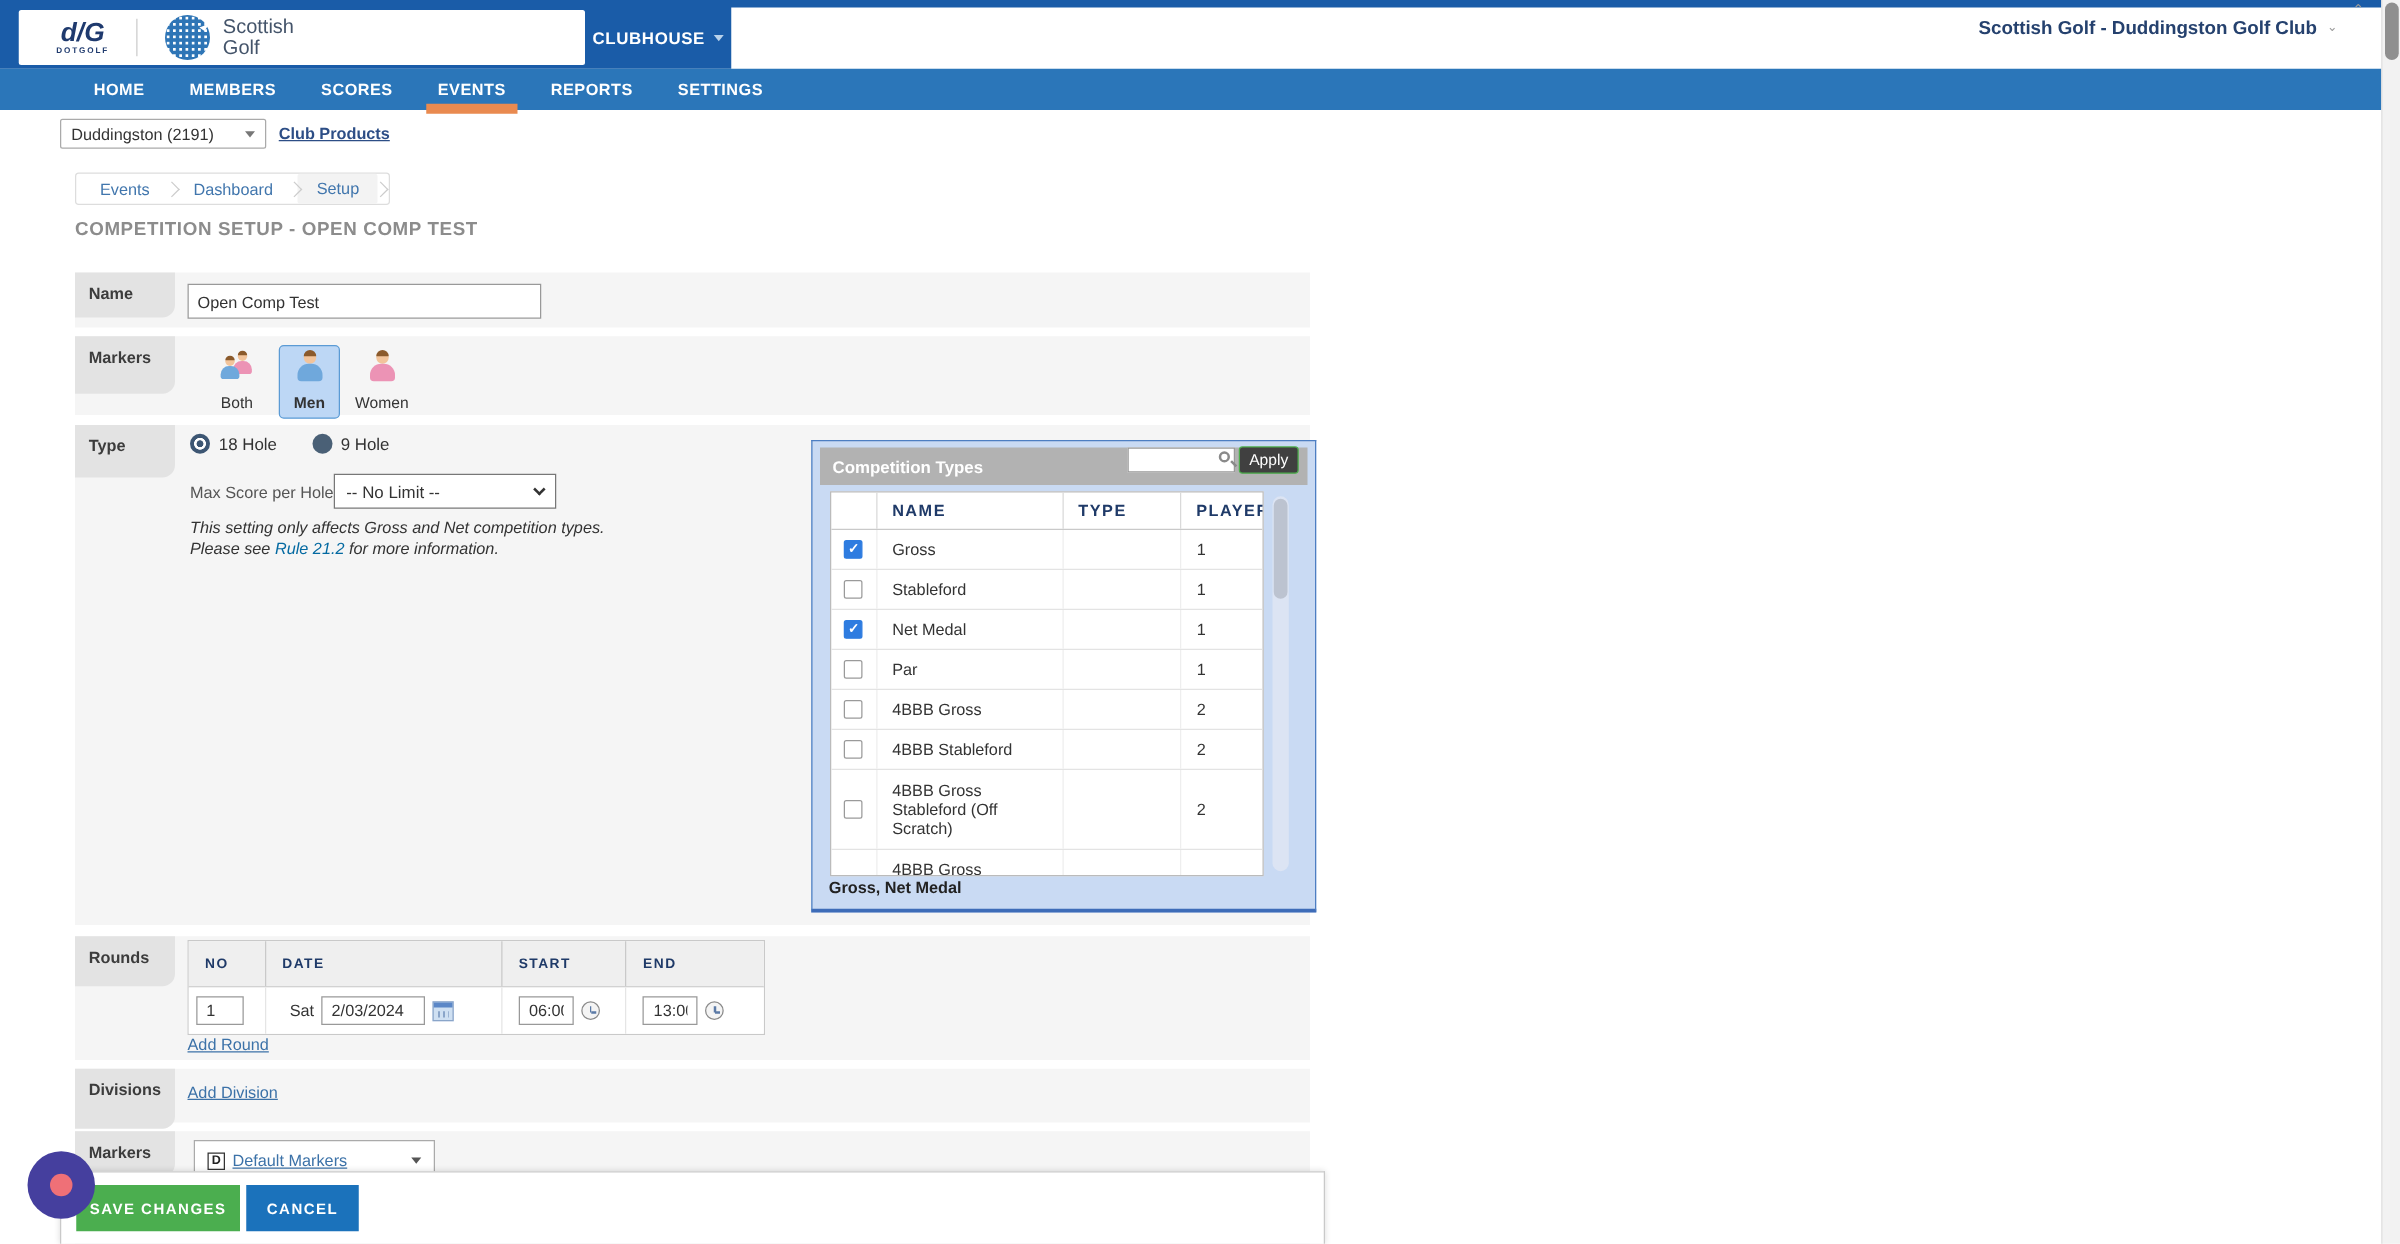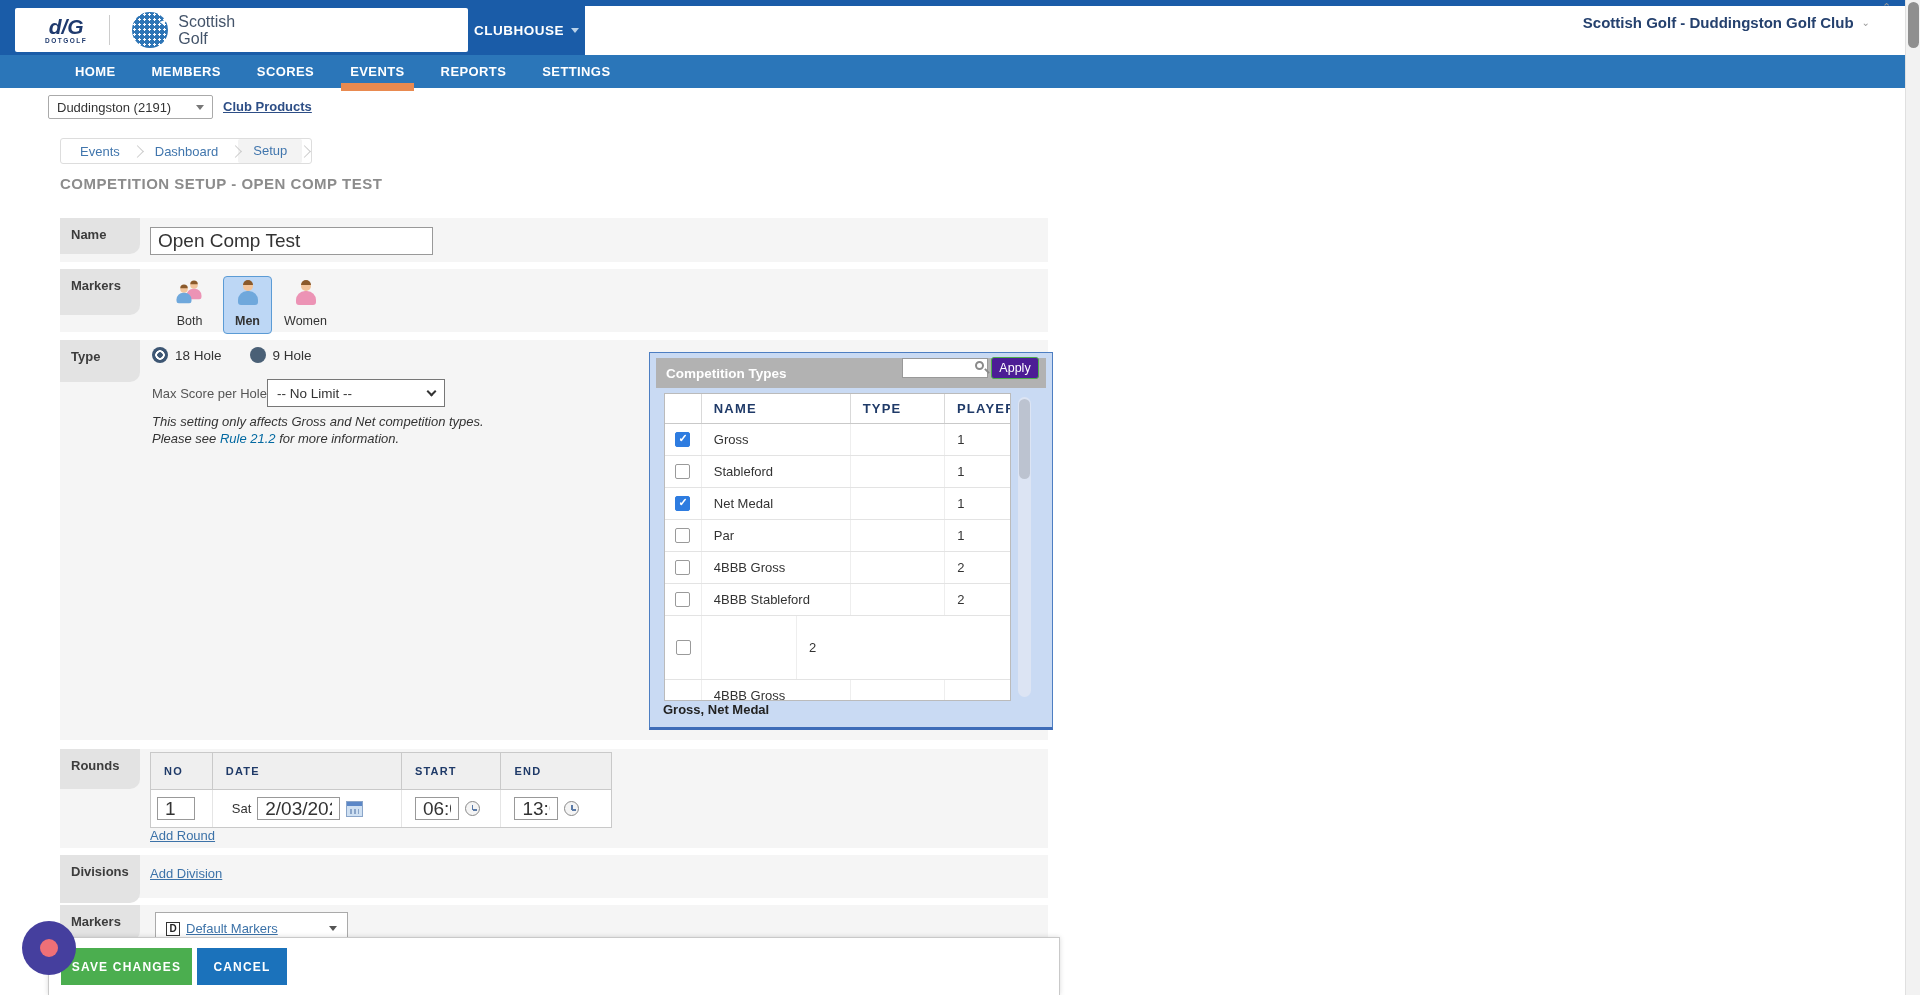--- a/index.html
+++ b/index.html
@@ -60,21 +60,21 @@
   .frow { left:60px; width:988px; background:#F5F5F5; }
   .flabel { left:0; top:0; width:80px; background:#E3E3E3; border-radius:0 0 10px 0;
             font-size:13px; font-weight:bold; color:#3c3c3c; padding:9px 0 0 11px; }
   .row-name { top:218px; height:44px; }
   .row-gender { top:269px; height:63px; }
   .row-type { top:340px; height:400px; }
   .row-rounds { top:749px; height:99px; }
   .row-divisions { top:855px; height:43px; }
   .row-markers { top:905px; height:90px; }
 
-  .text-input { background:#fff; border:1px solid #999; font-size:19px; color:#333;
+  .text-input { background:#fff; border:1px solid #999; font-size:13px; color:#333;
                 padding:0 7px; font-family:"Liberation Sans", sans-serif; }
   .name-input { left:90px; top:9px; width:283px; height:28px; }
 
   
   .gender-opts { left:105px; top:7px; display:flex; gap:9px;align-items:flex-end; }
   .g-opt { width:49px; text-align:center; padding:4px 0 5px; border:1px solid transparent; border-radius:4px; cursor:pointer; }
   .g-opt.selected { background:#BDD7F5; border-color:#5B9BD5; }
   .g-opt .g-label { font-size:12.5px; margin-top:3px; display:block; }
   .g-opt.selected .g-label { font-weight:bold; }
   .person { width:22px; height:26px; position:relative; display:inline-block; }
@@ -106,21 +106,21 @@
   
   .ctp { left:589px; top:12px; width:404px; height:378px; background:#C9DAF3;
          border:1px solid #4D7EC2; border-bottom:3px solid #3E6CB8; }
   .ctp-header { position:absolute; left:6px; top:5px; right:6px; height:30px; background:#B2B2B2;
                 display:flex; align-items:center; }
   .ctp-title { color:#fff; font-weight:bold; font-size:13.5px; margin-left:10px; }
   .ctp-search { position:absolute; right:64px; top:5px; width:86px; height:20px; padding-right:18px; }
   .mag-icon { position:absolute; right:68px; top:8px; width:9px; height:9px; border:2px solid #8a8a8a; border-radius:50%; }
   .mag-icon::after { content:""; position:absolute; left:7px; top:7px; width:6px; height:2px;
                      background:#8a8a8a; transform:rotate(45deg); }
-  .apply-btn { position:absolute; right:13px; top:4px; width:48px; height:22px; background:#4c1d95;
+  .apply-btn { position:absolute; right:13px; top:4px; width:48px; height:22px; background:#404040;
                border:1px solid #4cae4c; border-radius:3px; color:#fff; font-size:12.5px;
                display:flex; align-items:center; justify-content:center; cursor:pointer; }
   .ctp-table { position:absolute; left:14px; top:40px; width:347px; height:308px; background:#fff;
                border:1px solid #bbb; overflow:hidden; }
   .ct-hrow { display:flex; height:30px; border-bottom:1px solid #c9c9c9; align-items:center; }
   .ct-hcell { font-size:11px; font-weight:bold; color:#1F3A68; letter-spacing:1.2px;
               border-right:1px solid #d9d9d9; height:100%; display:flex; align-items:center; padding-left:12px; }
   .ct-row { display:flex; border-bottom:1px solid #e3e3e3; align-items:center; min-height:32px; }
   .ct-cell { border-right:1px solid #eee; align-self:stretch; display:flex; align-items:center; padding-left:12px; }
   .w-cb { width:37px; justify-content:center; padding-left:0; }
@@ -353,20 +353,21 @@
             <span class="cb"></span>
           </span>
         <span class="ct-cell w-name">4BBB Stableford</span>
         <span class="ct-cell w-type"></span>
         <span class="ct-cell w-players">2</span>
       </div>
       <div class="ct-row" style="min-height:64px">
         <span class="ct-cell w-cb">
             <span class="cb"></span>
           </span>
+        <span class="ct-cell w-name">4BBB Gross Stableford (Off Scratch)</span>
         <span class="ct-cell w-type"></span>
         <span class="ct-cell w-players">2</span>
       </div>
       <div class="ct-row">
         <span class="ct-cell w-cb"></span>
         <span class="ct-cell w-name">4BBB Gross</span>
         <span class="ct-cell w-type"></span>
         <span class="ct-cell w-players"></span>
       </div>
     </div>

